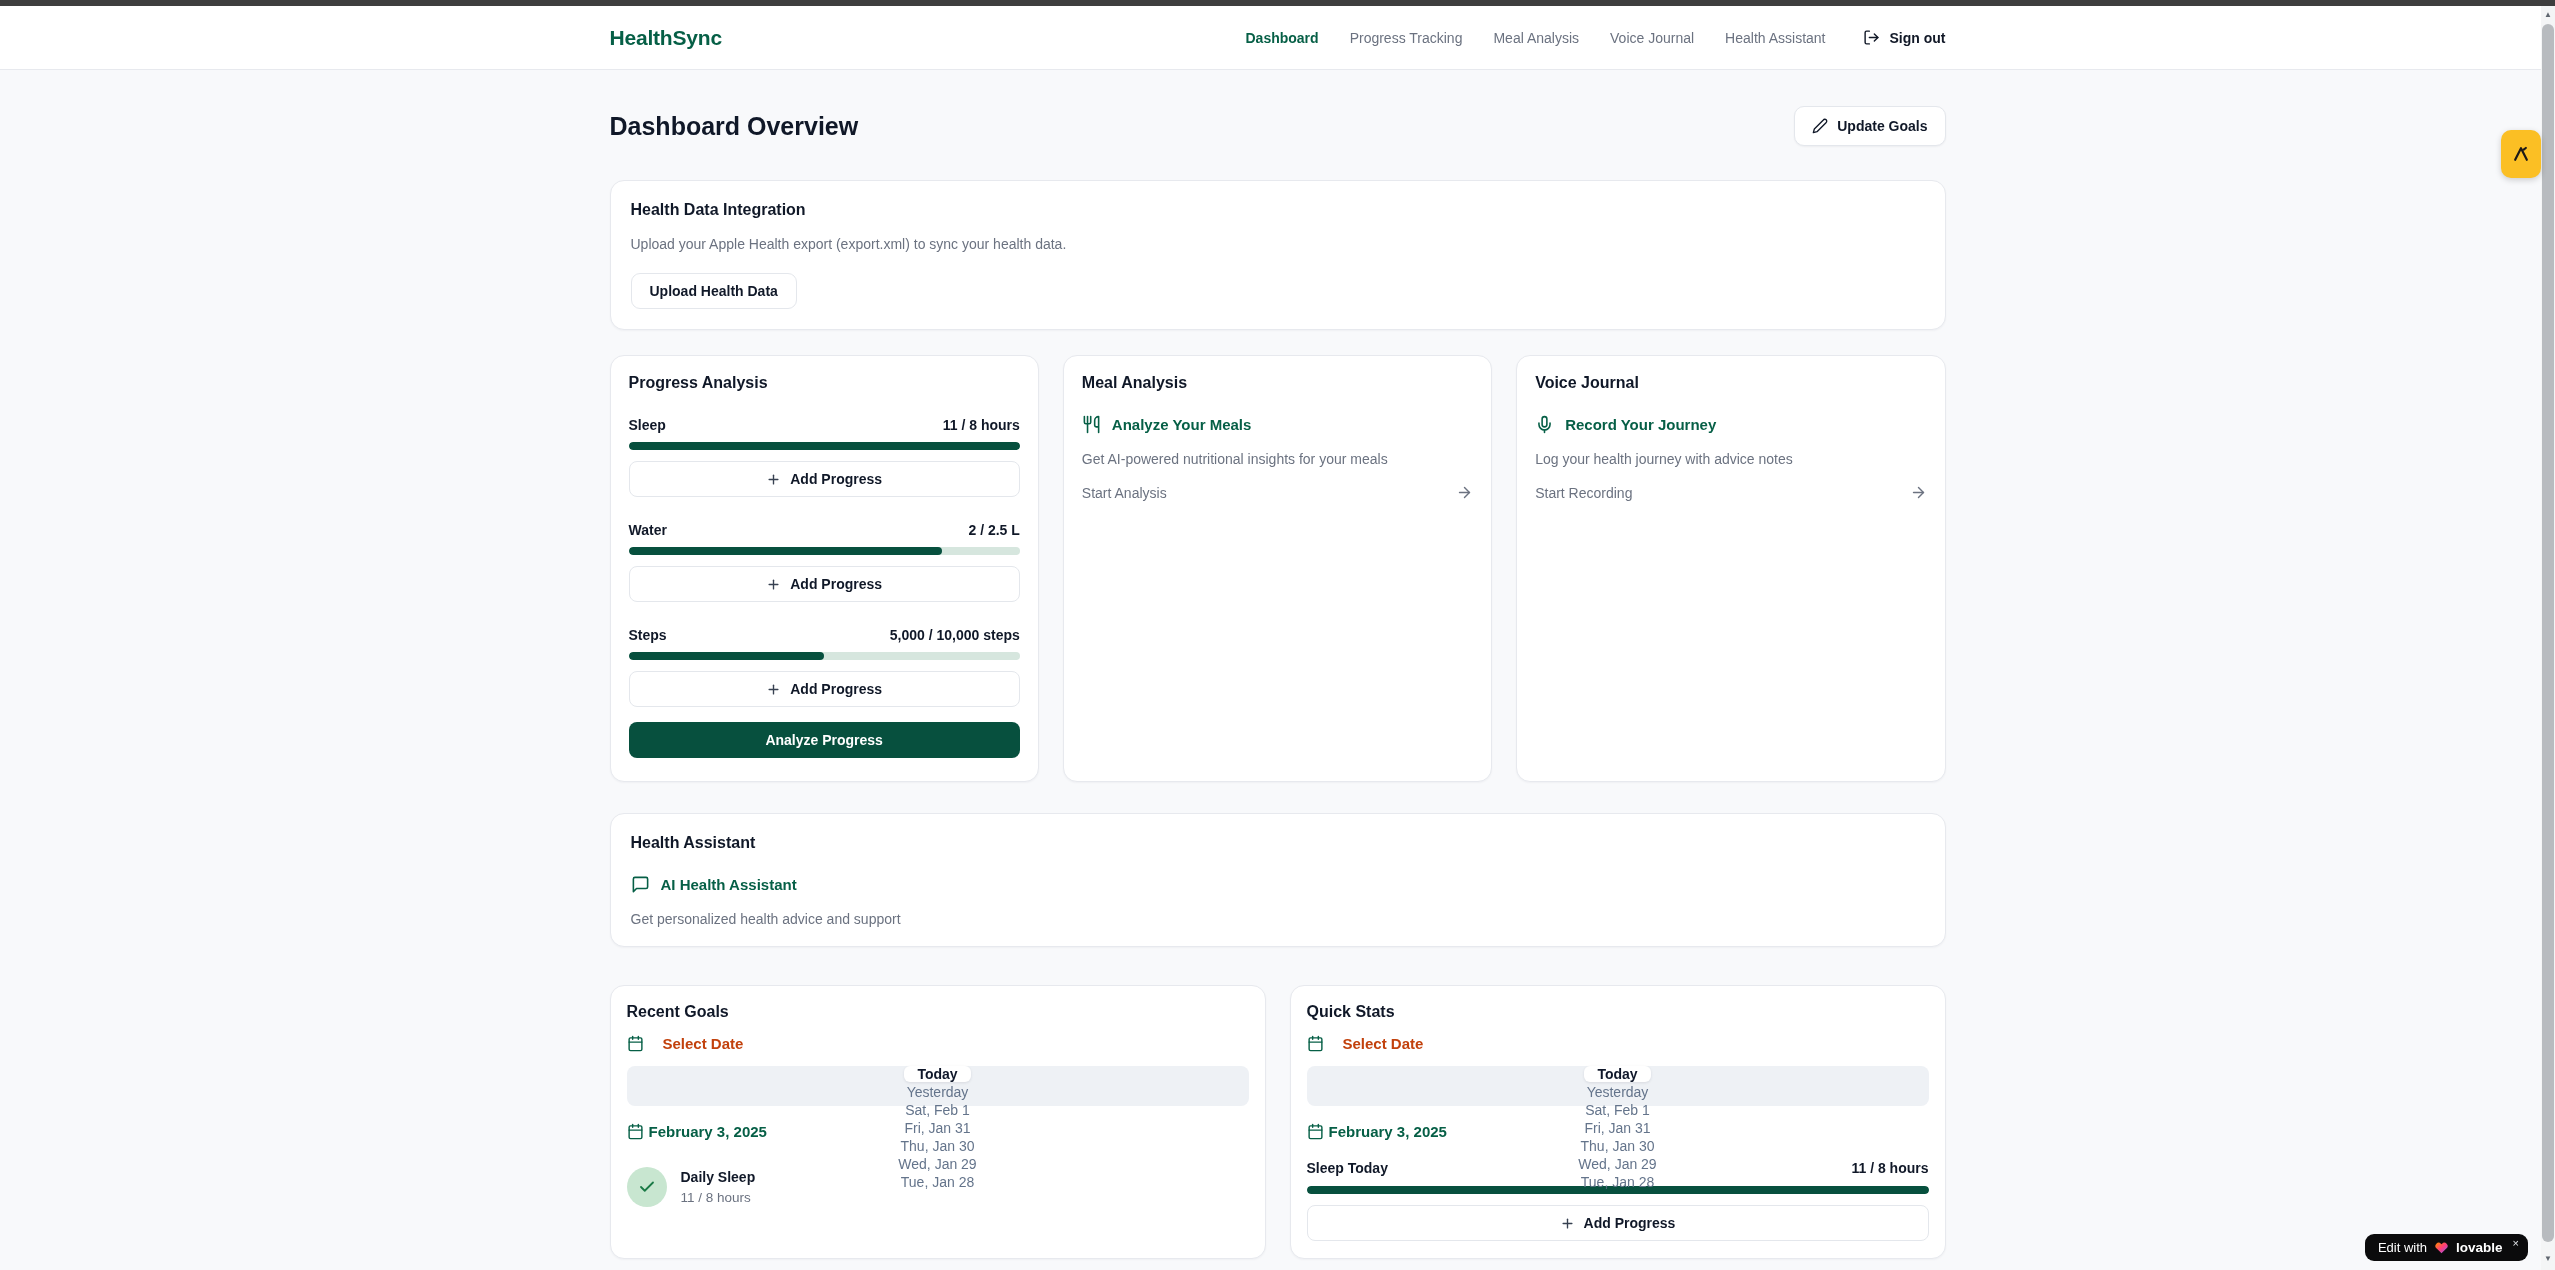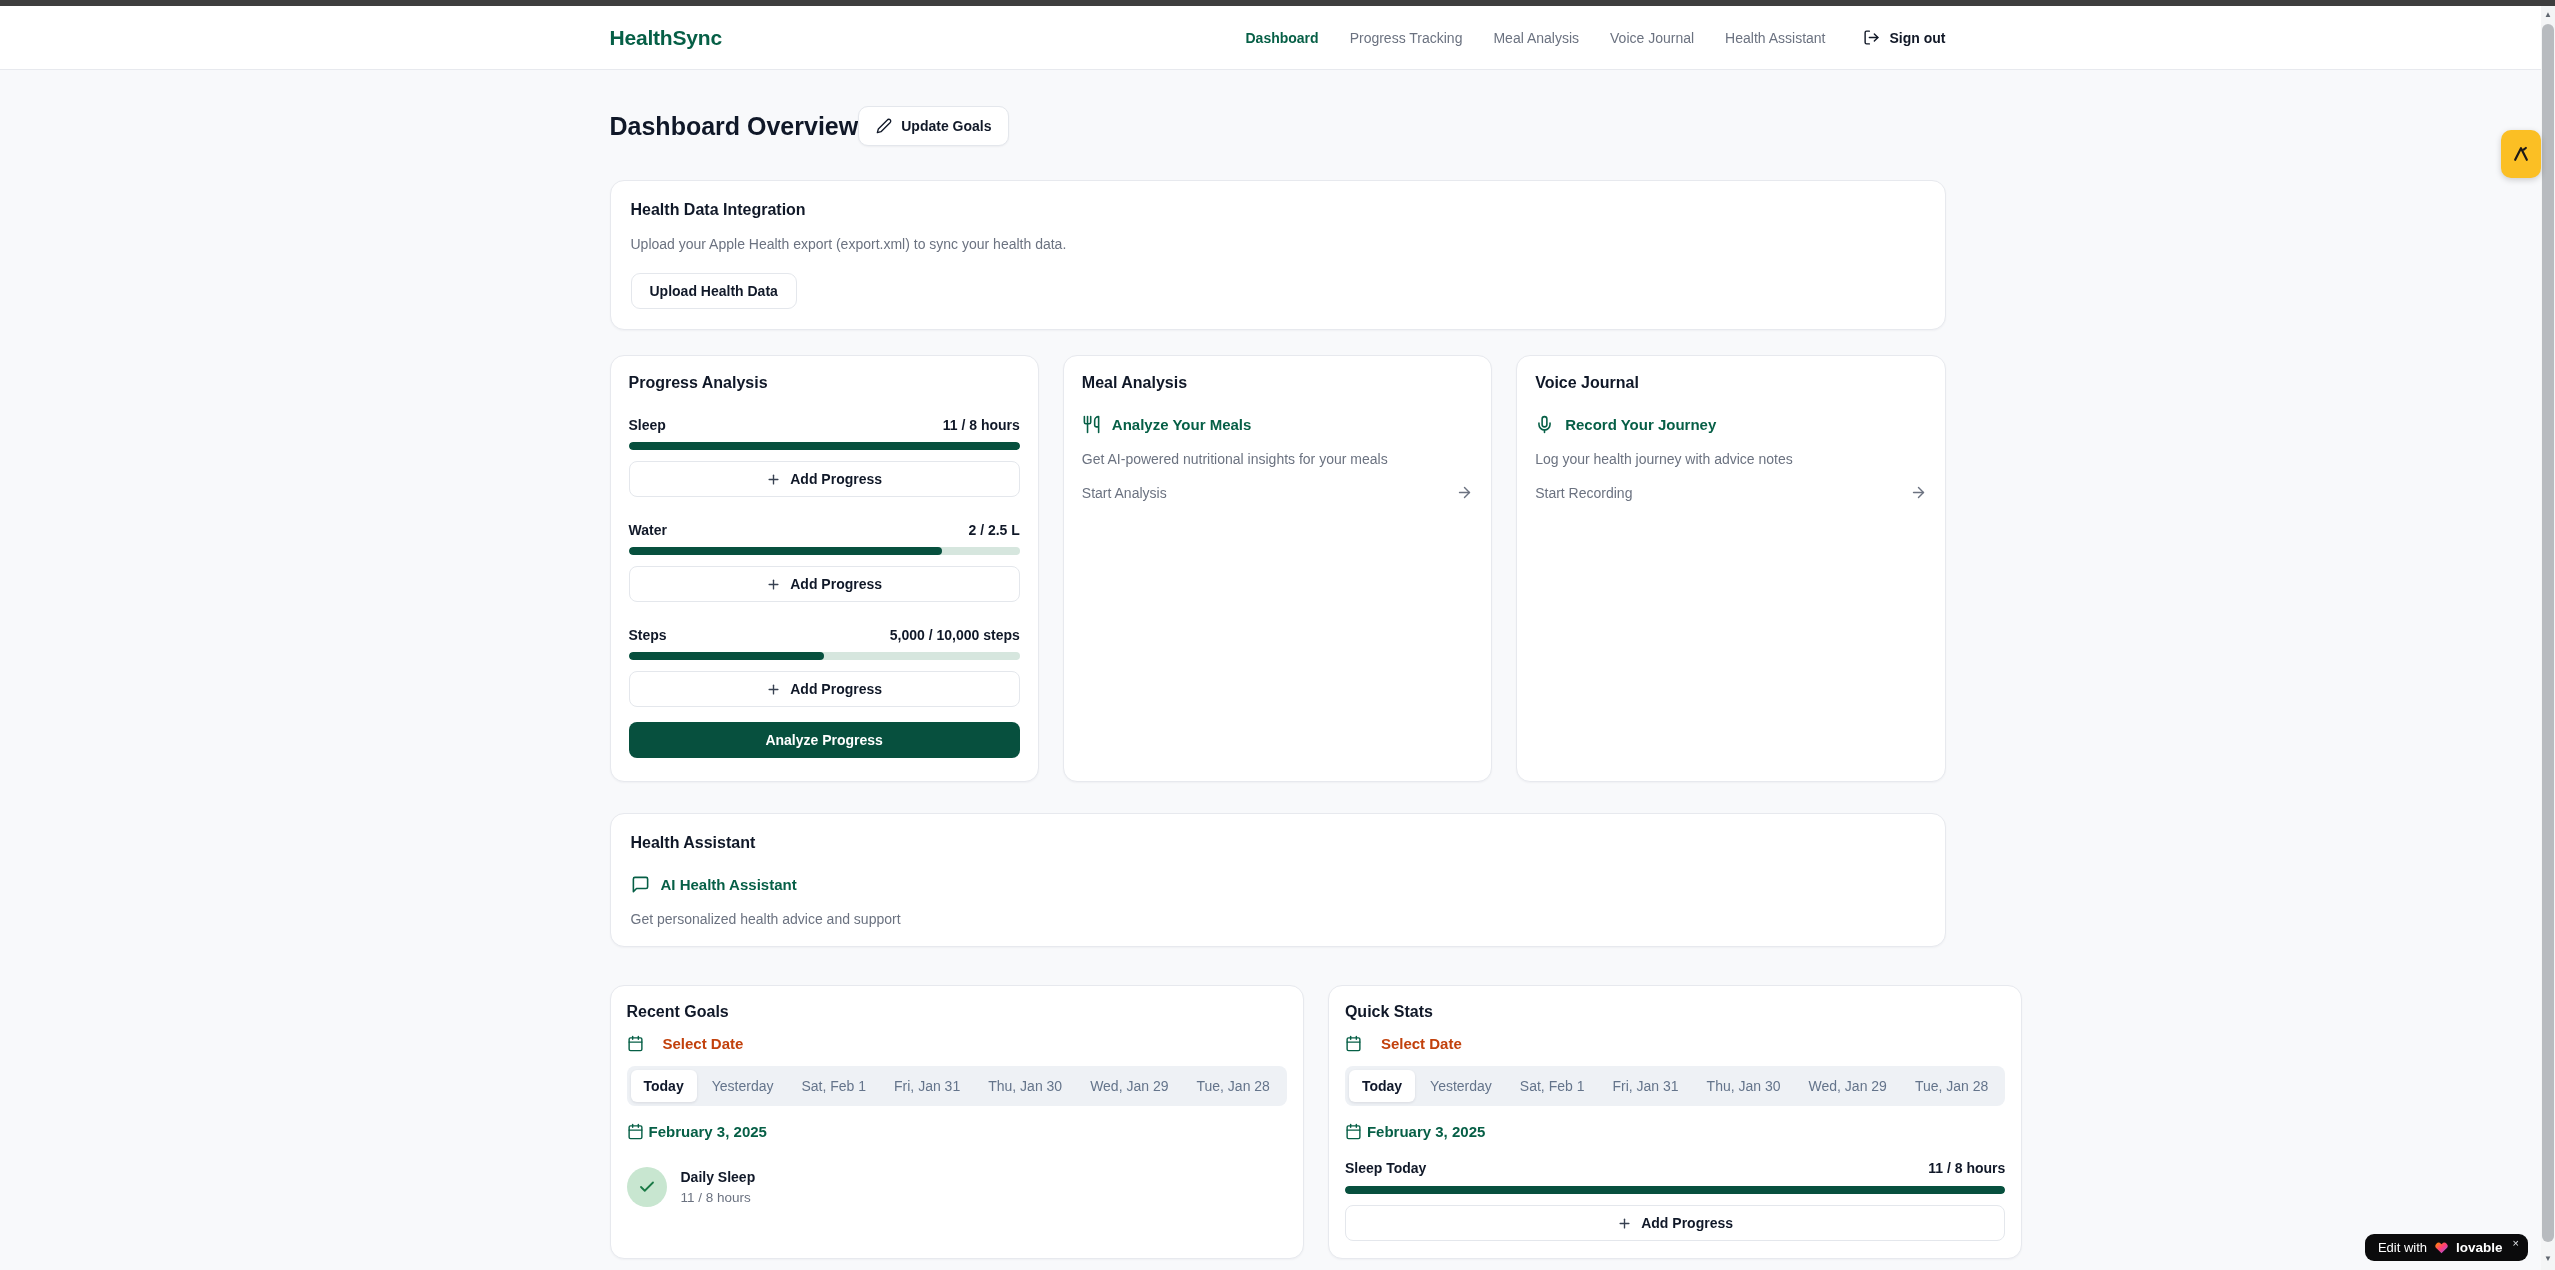--- a/index.html
+++ b/index.html
@@ -15,21 +15,21 @@
   .header-inner { width:1336px; margin:0 auto; display:flex; align-items:center; justify-content:space-between; }
   .logo { font-size:21px; font-weight:700; color:#065f46; letter-spacing:-.2px; cursor:pointer; }
   .nav { display:flex; align-items:center; gap:31px; }
   .nav-item { font-size:14px; color:#6b7280; cursor:pointer; }
   .nav-item.active { color:#065f46; font-weight:700; }
   .signout { display:flex; align-items:center; gap:10px; margin-left:6px; font-size:14px; font-weight:700; color:#111827; cursor:pointer; }
   .icon { flex:0 0 auto; display:inline-flex; }
 
   
   main { width:1336px; margin:0 auto; }
-  .title-row { margin-top:36px; display:flex; align-items:center; justify-content:flex-start; }
+  .title-row { margin-top:36px; display:flex; align-items:center; justify-content:space-between; }
   h1 { margin:0; font-size:25px; font-weight:700; color:#101828; }
   .btn { cursor:pointer; display:flex; align-items:center; justify-content:center; gap:9px; font-family:inherit; }
   .btn-outline { background:#fff; border:1px solid #e4e7ec; border-radius:10px; height:40px; padding:0 17px;
     font-size:14px; font-weight:700; color:#101828; box-shadow:0 1px 2px rgba(16,24,40,.05); }
 
   .card { background:#fff; border:1px solid #e7e9ee; border-radius:14px; box-shadow:0 1px 2px rgba(16,24,40,.04); }
   .card-title { font-size:16px; font-weight:700; color:#101828; }
   .muted { font-size:14px; color:#6b7280; }
 
   
@@ -56,21 +56,21 @@
   .feature-action { margin-top:17px; display:flex; align-items:center; justify-content:space-between;
     font-size:14px; color:#6b7280; cursor:pointer; }
 
   
   .assistant { margin-top:31px; padding:20px 20px 19px; }
 
   
   .grid2 { margin-top:38px; display:grid; grid-template-columns:repeat(2,1fr); gap:24px; }
   .grid2 .card { padding:17px 16px; }
   .select-date { margin-top:14px; display:flex; align-items:center; gap:19px; color:#c2410c; font-size:15px; font-weight:700; cursor:pointer; }
-  .tabs { margin-top:14px; height:40px; background:#eef1f5; border-radius:8px; display:flex; align-items:center; padding:0 4px; gap:2px; }
+  .tabs { margin-top:14px; height:40px; background:#eef1f5; border-radius:8px; display:flex; align-items:center; padding:0 4px; gap:2px;flex-direction:column; }
   .tab { height:32px; display:flex; align-items:center; padding:0 13px; border-radius:6px; font-size:14px; color:#64748b; cursor:pointer; white-space:nowrap; }
   .tab.active { background:#fff; color:#0f172a; font-weight:700; box-shadow:0 1px 3px rgba(16,24,40,.10); }
   .date-row { margin-top:17px; display:flex; align-items:center; gap:5px; color:#065f46; font-size:15px; font-weight:700; cursor:pointer; }
   .goal-item { margin-top:27px; display:flex; align-items:center; gap:14px; }
   .check-circle { width:40px; height:40px; border-radius:50%; background:#c8e6d0; color:#1a7a46; display:flex; align-items:center; justify-content:center; }
   .goal-name { font-size:14px; font-weight:700; color:#101828; }
   .goal-sub { margin-top:5px; font-size:13.5px; color:#6b7280; }
   .stat-head { margin-top:20px; display:flex; justify-content:space-between; font-size:14px; font-weight:700; color:#101828; }
 
   

